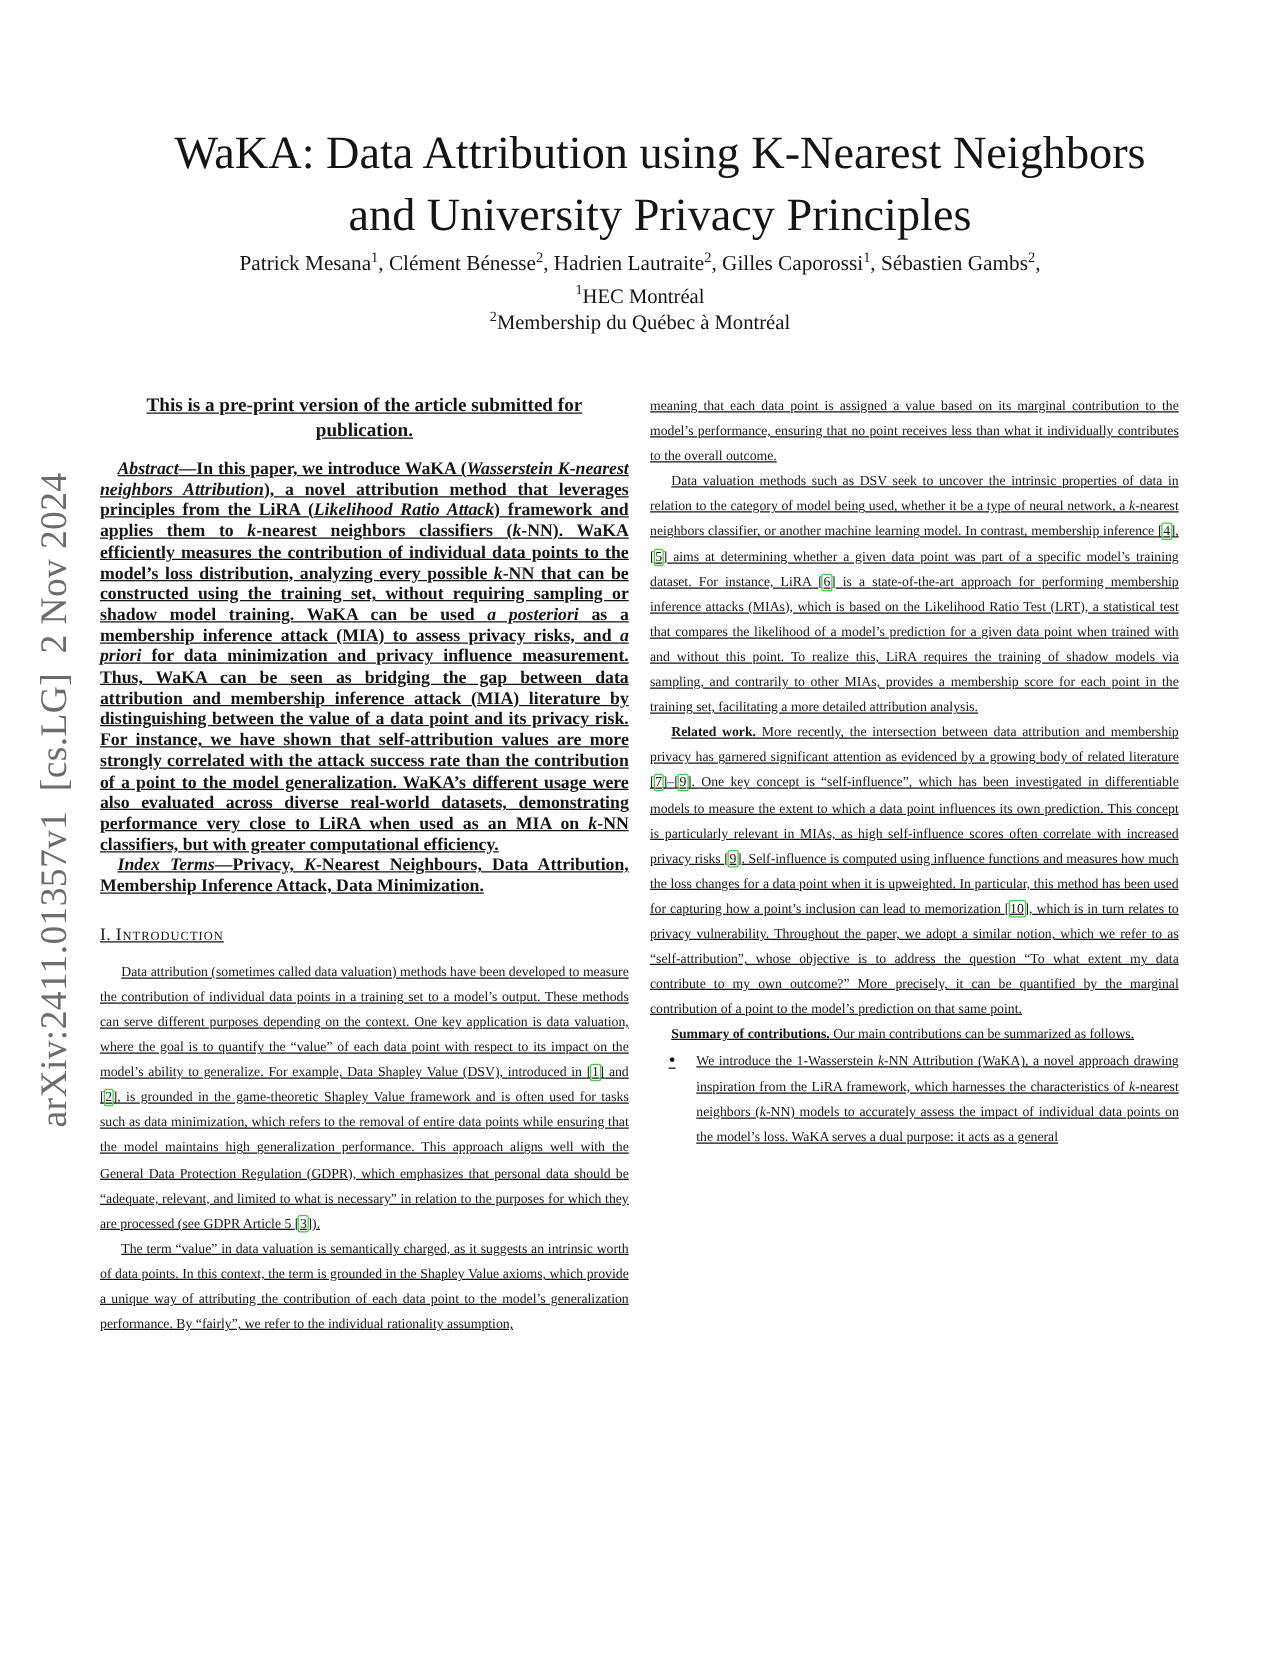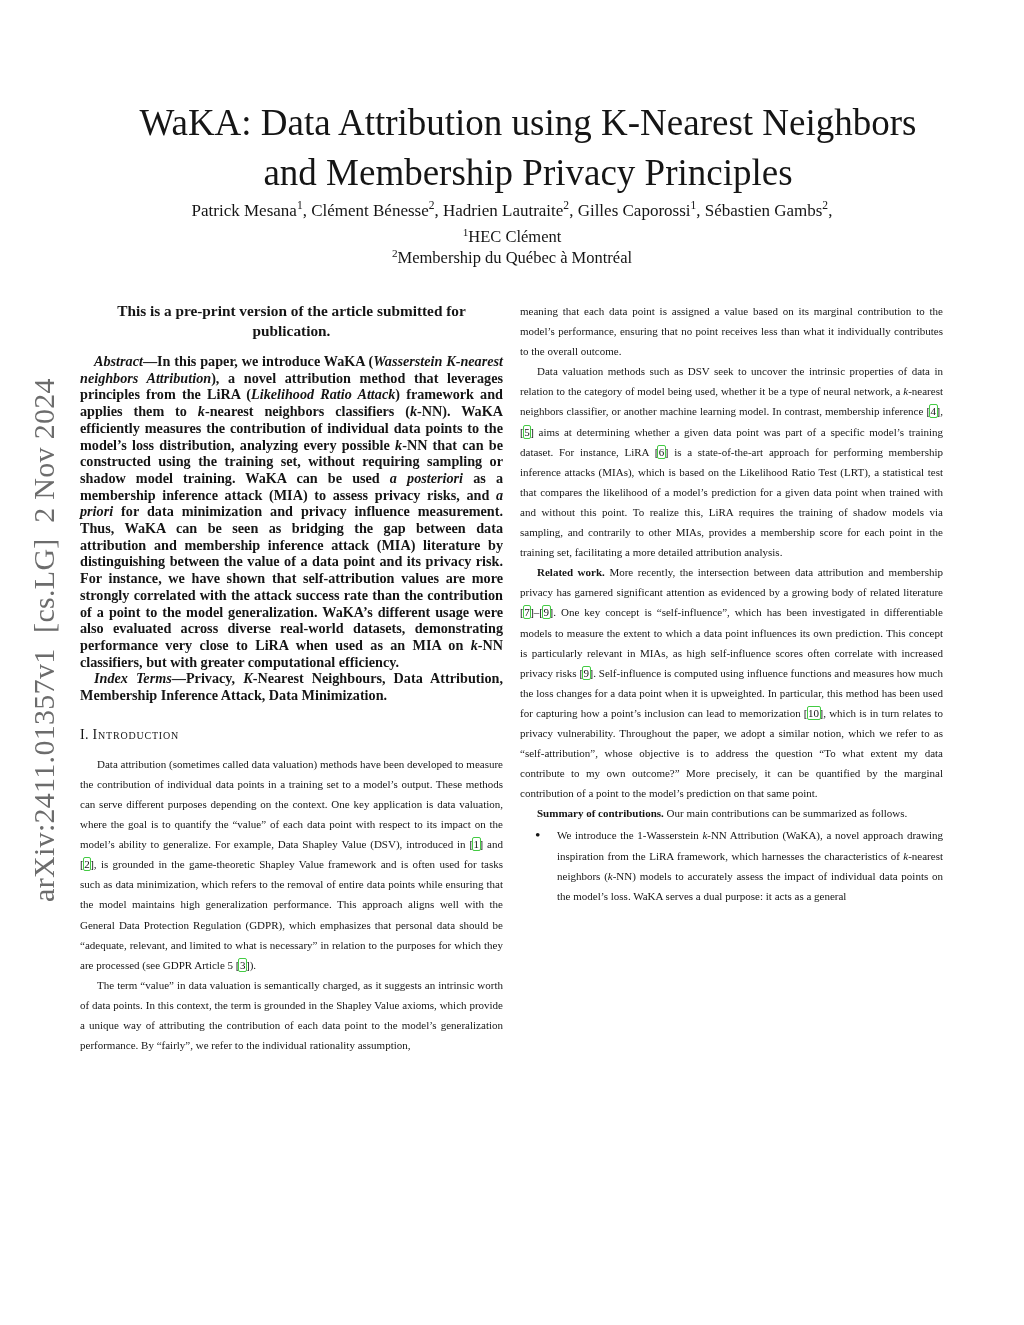--- a/index.html
+++ b/index.html
@@ -20,22 +20,22 @@
   }
   .authors-line {
     position:absolute; top:201px; left:0; width:100%;
     text-align:center; font-size:17px;
   }
   .affil-line { position:absolute; left:0; width:100%; text-align:center; font-size:16.5px; }
   .affil-1 { top:227px; }
   .affil-2 { top:248px; }
   
   .cols {
-    position:absolute; top:301px; left:80px; width:864px;
-    display:flex; gap:17px;
+    position:absolute; top:315px; left:80px; width:864px;
+    display:flex; gap:17px;text-decoration:underline;
   }
   .col { width:423px; text-align:justify; }
   .preprint-notice {
     font-weight:bold; text-align:center; font-size:15.3px; line-height:19.5px;
     margin:0 0 13px 0; padding:0 12px;
   }
   .abstract-par, .indexterms-par {
     font-size:14.2px; line-height:16.7px; font-weight:bold;
     margin:0; text-indent:14px;
   }
@@ -60,25 +60,25 @@
     padding:0 0.5px; cursor:pointer;
   }
 </style>
 </head>
 <body>
 
 <div class="page">
 
   <div class="arxiv-stamp">arXiv:2411.01357v1  [cs.LG]  2 Nov 2024</div>
 
-  <h1 class="paper-title"><span>WaKA: Data Attribution using K-Nearest Neighbors</span><br><span>and Membership Privacy Principles</span></h1>
+  <h1 class="paper-title"><span>WaKA: Data Attribution using K-Nearest Neighbors</span><br><span>and University Privacy Principles</span></h1>
 
   <div class="authors-line"><span class="seg-n">Patrick Mesana</span><span class="seg-sup">1</span><span class="seg-n">, Clément Bénesse</span><span class="seg-sup">2</span><span class="seg-n">, Hadrien Lautraite</span><span class="seg-sup">2</span><span class="seg-n">, Gilles Caporossi</span><span class="seg-sup">1</span><span class="seg-n">, Sébastien Gambs</span><span class="seg-sup">2</span><span class="seg-n">,</span></div>
 
-  <div class="affil-line affil-1"><span class="seg-sup">1</span><span class="seg-n">HEC Clément</span></div>
+  <div class="affil-line affil-1"><span class="seg-sup">1</span><span class="seg-n">HEC Montréal</span></div>
 
   <div class="affil-line affil-2"><span class="seg-sup">2</span><span class="seg-n">Membership du Québec à Montréal</span></div>
 
   <div class="cols">
 
     <div class="col">
       <p class="preprint-notice">This is a pre-print version of the article submitted for publication.</p>
 
       <p class="abstract-par"><span class="seg-bi">Abstract</span><span class="seg-b">—In this paper, we introduce WaKA (</span><span class="seg-bi">Wasserstein K-nearest neighbors Attribution</span><span class="seg-b">), a novel attribution method that leverages principles from the LiRA (</span><span class="seg-bi">Likelihood Ratio Attack</span><span class="seg-b">) framework and applies them to </span><span class="seg-bi">k</span><span class="seg-b">-nearest neighbors classifiers (</span><span class="seg-bi">k</span><span class="seg-b">-NN). WaKA efficiently measures the contribution of individual data points to the model’s loss distribution, analyzing every possible </span><span class="seg-bi">k</span><span class="seg-b">-NN that can be constructed using the training set, without requiring sampling or shadow model training. WaKA can be used </span><span class="seg-bi">a posteriori</span><span class="seg-b"> as a membership inference attack (MIA) to assess privacy risks, and </span><span class="seg-bi">a priori</span><span class="seg-b"> for data minimization and privacy influence measurement. Thus, WaKA can be seen as bridging the gap between data attribution and membership inference attack (MIA) literature by distinguishing between the value of a data point and its privacy risk. For instance, we have shown that self-attribution values are more strongly correlated with the attack success rate than the contribution of a point to the model generalization. WaKA’s different usage were also evaluated across diverse real-world datasets, demonstrating performance very close to LiRA when used as an MIA on </span><span class="seg-bi">k</span><span class="seg-b">-NN classifiers, but with greater computational efficiency.</span></p>
 

